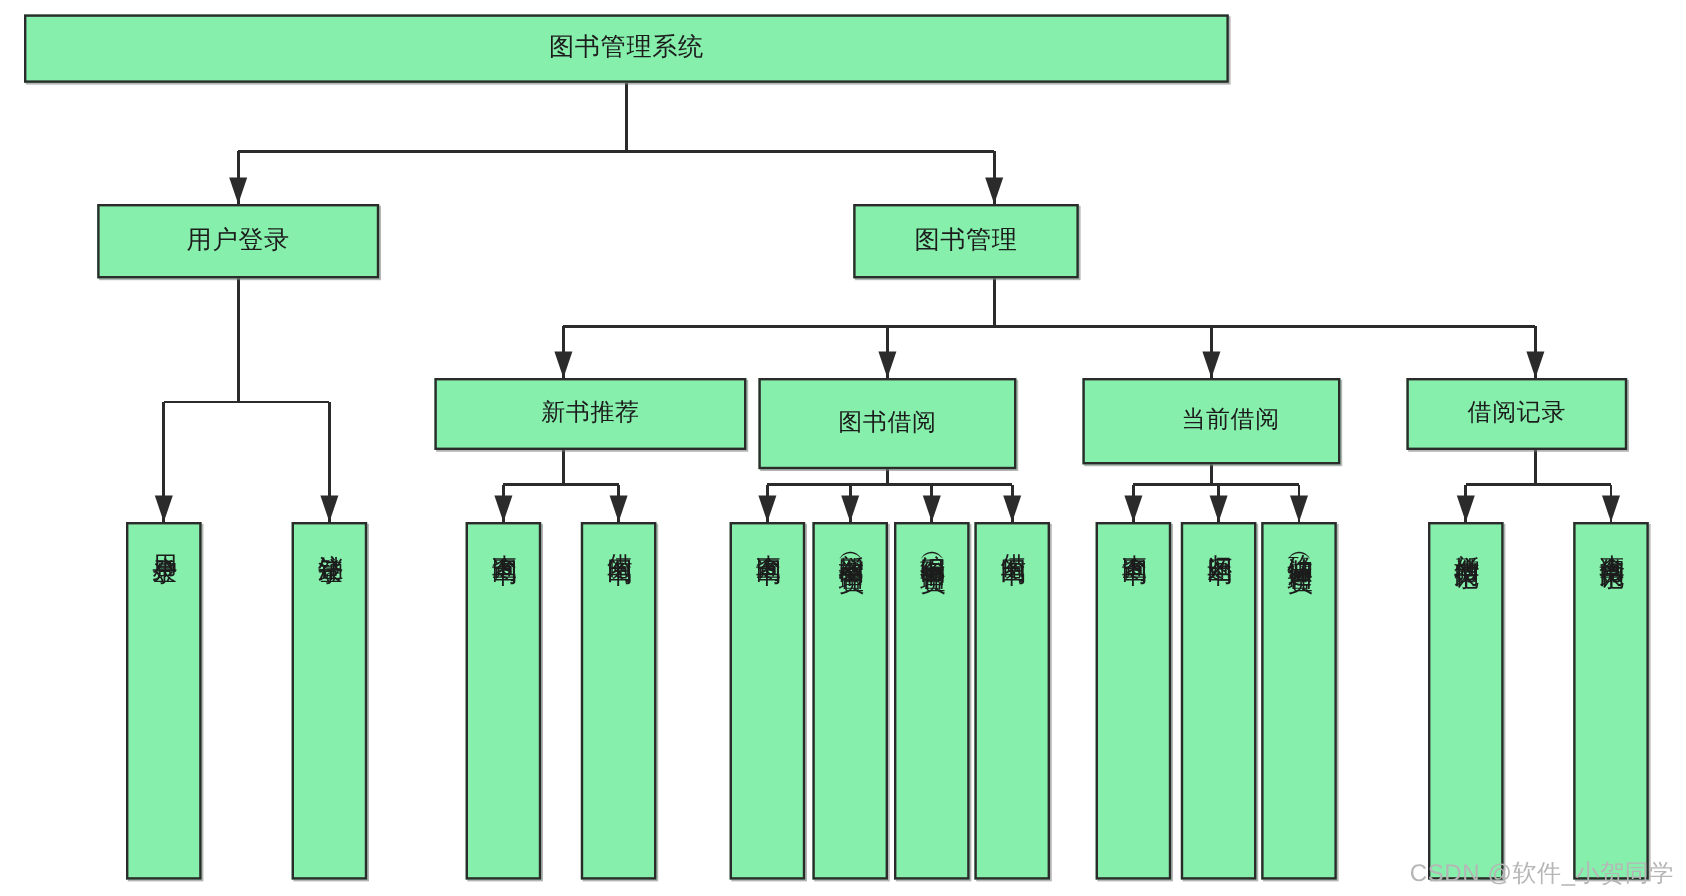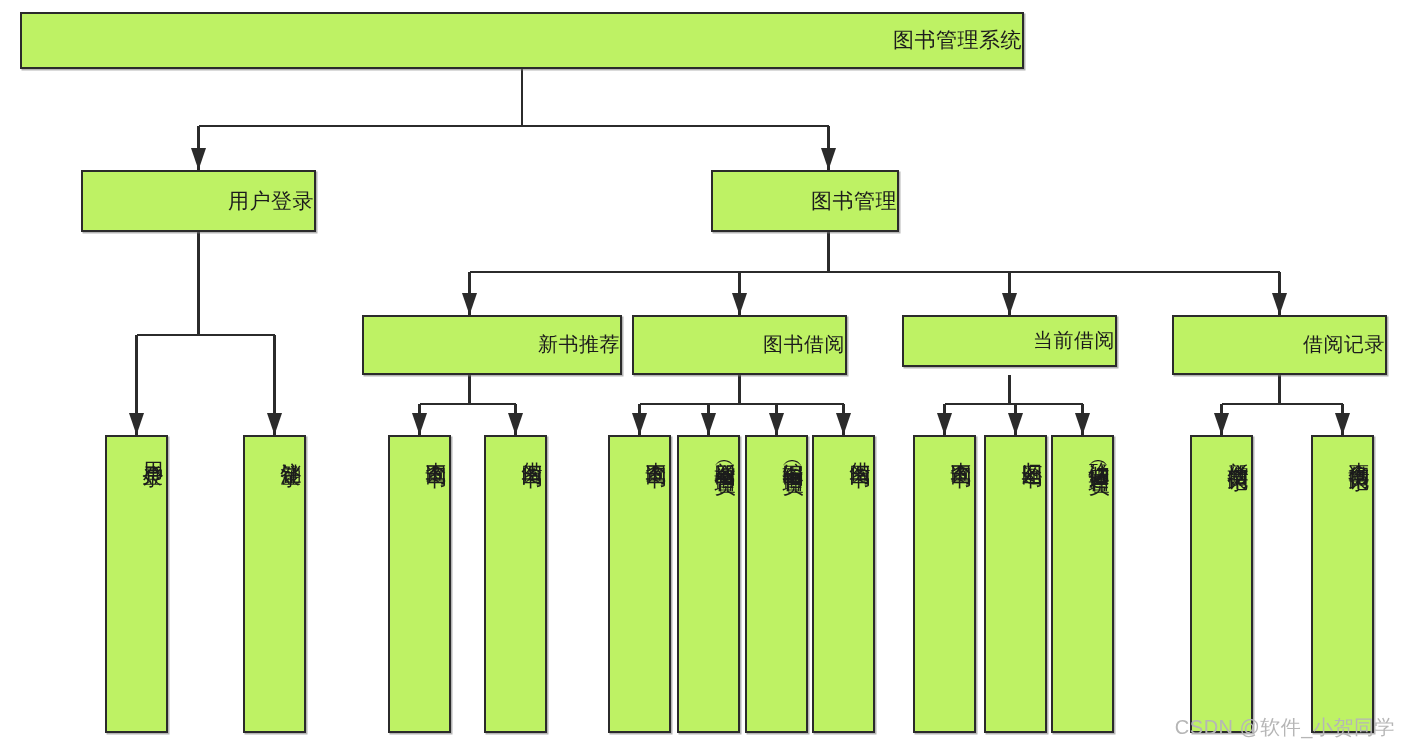--- a/index.html
+++ b/index.html
@@ -6,27 +6,26 @@
   body{
     width:1405px;height:747px;overflow:hidden;
     font-family:"Liberation Sans","DejaVu Sans",sans-serif;
     -webkit-font-smoothing:antialiased;
   }
   #diagram-root{position:relative;width:1405px;height:747px;background:#ffffff;}
 
   .node{
     position:absolute;
     box-sizing:border-box;
-    background:#bef264;
+    background:#86efac;
     border:2px solid #2b2b2b;
     box-shadow:1.5px 1.5px 0 0 rgba(120,120,120,.55);
     display:flex;
     align-items:center;
-    justify-content:flex-end;
-    font-family:Liberation Serif, serif;
+    justify-content:center;
   }
   .node .label{
     color:#1c1c1c;
     line-height:1.18;
     white-space:pre;
     text-align:center;
   }
   
   .node.horiz .label{font-size:21px;letter-spacing:.5px;}
   .node.level2 .label{font-size:20px;letter-spacing:.5px;}
@@ -119,27 +118,27 @@
       </div>
       <div class="node horiz" style="left: 81px; top: 170px; width: 235px; height: 62px;">
         <span class="label">用户登录</span>
       </div>
       <div class="node horiz" style="left: 711px; top: 170px; width: 188px; height: 62px;">
         <span class="label">图书管理</span>
       </div>
       <div class="node horiz level2" style="left: 362px; top: 315px; width: 260px; height: 60px;">
         <span class="label">新书推荐</span>
       </div>
-      <div class="node horiz level2" style="left: 632px; top: 315px; width: 215px; height: 60px;">
+      <div class="node horiz level2" style="left: 632px; top: 315px; width: 215px; height: 76px;">
         <span class="label">图书借阅</span>
       </div>
-      <div class="node horiz level2" style="left: 902px; top: 315px; width: 215px; height: 52px; padding-left: 32px;">
+      <div class="node horiz level2" style="left: 902px; top: 315px; width: 215px; height: 72px; padding-left: 32px;">
         <span class="label">当前借阅</span>
       </div>
-      <div class="node horiz level2" style="left: 1172px; top: 315px; width: 215px; height: 60px;">
+      <div class="node horiz level2" style="left: 1172px; top: 315px; width: 184px; height: 60px;">
         <span class="label">借阅记录</span>
       </div>
       <div class="node vert" style="left: 105px; top: 435px; width: 63px; height: 298px;">
         <span class="label">用户登录</span>
       </div>
       <div class="node vert" style="left: 243px; top: 435px; width: 63px; height: 298px;">
         <span class="label">注销登录</span>
       </div>
       <div class="node vert" style="left: 388px; top: 435px; width: 63px; height: 298px;">
         <span class="label">查询图书</span>

